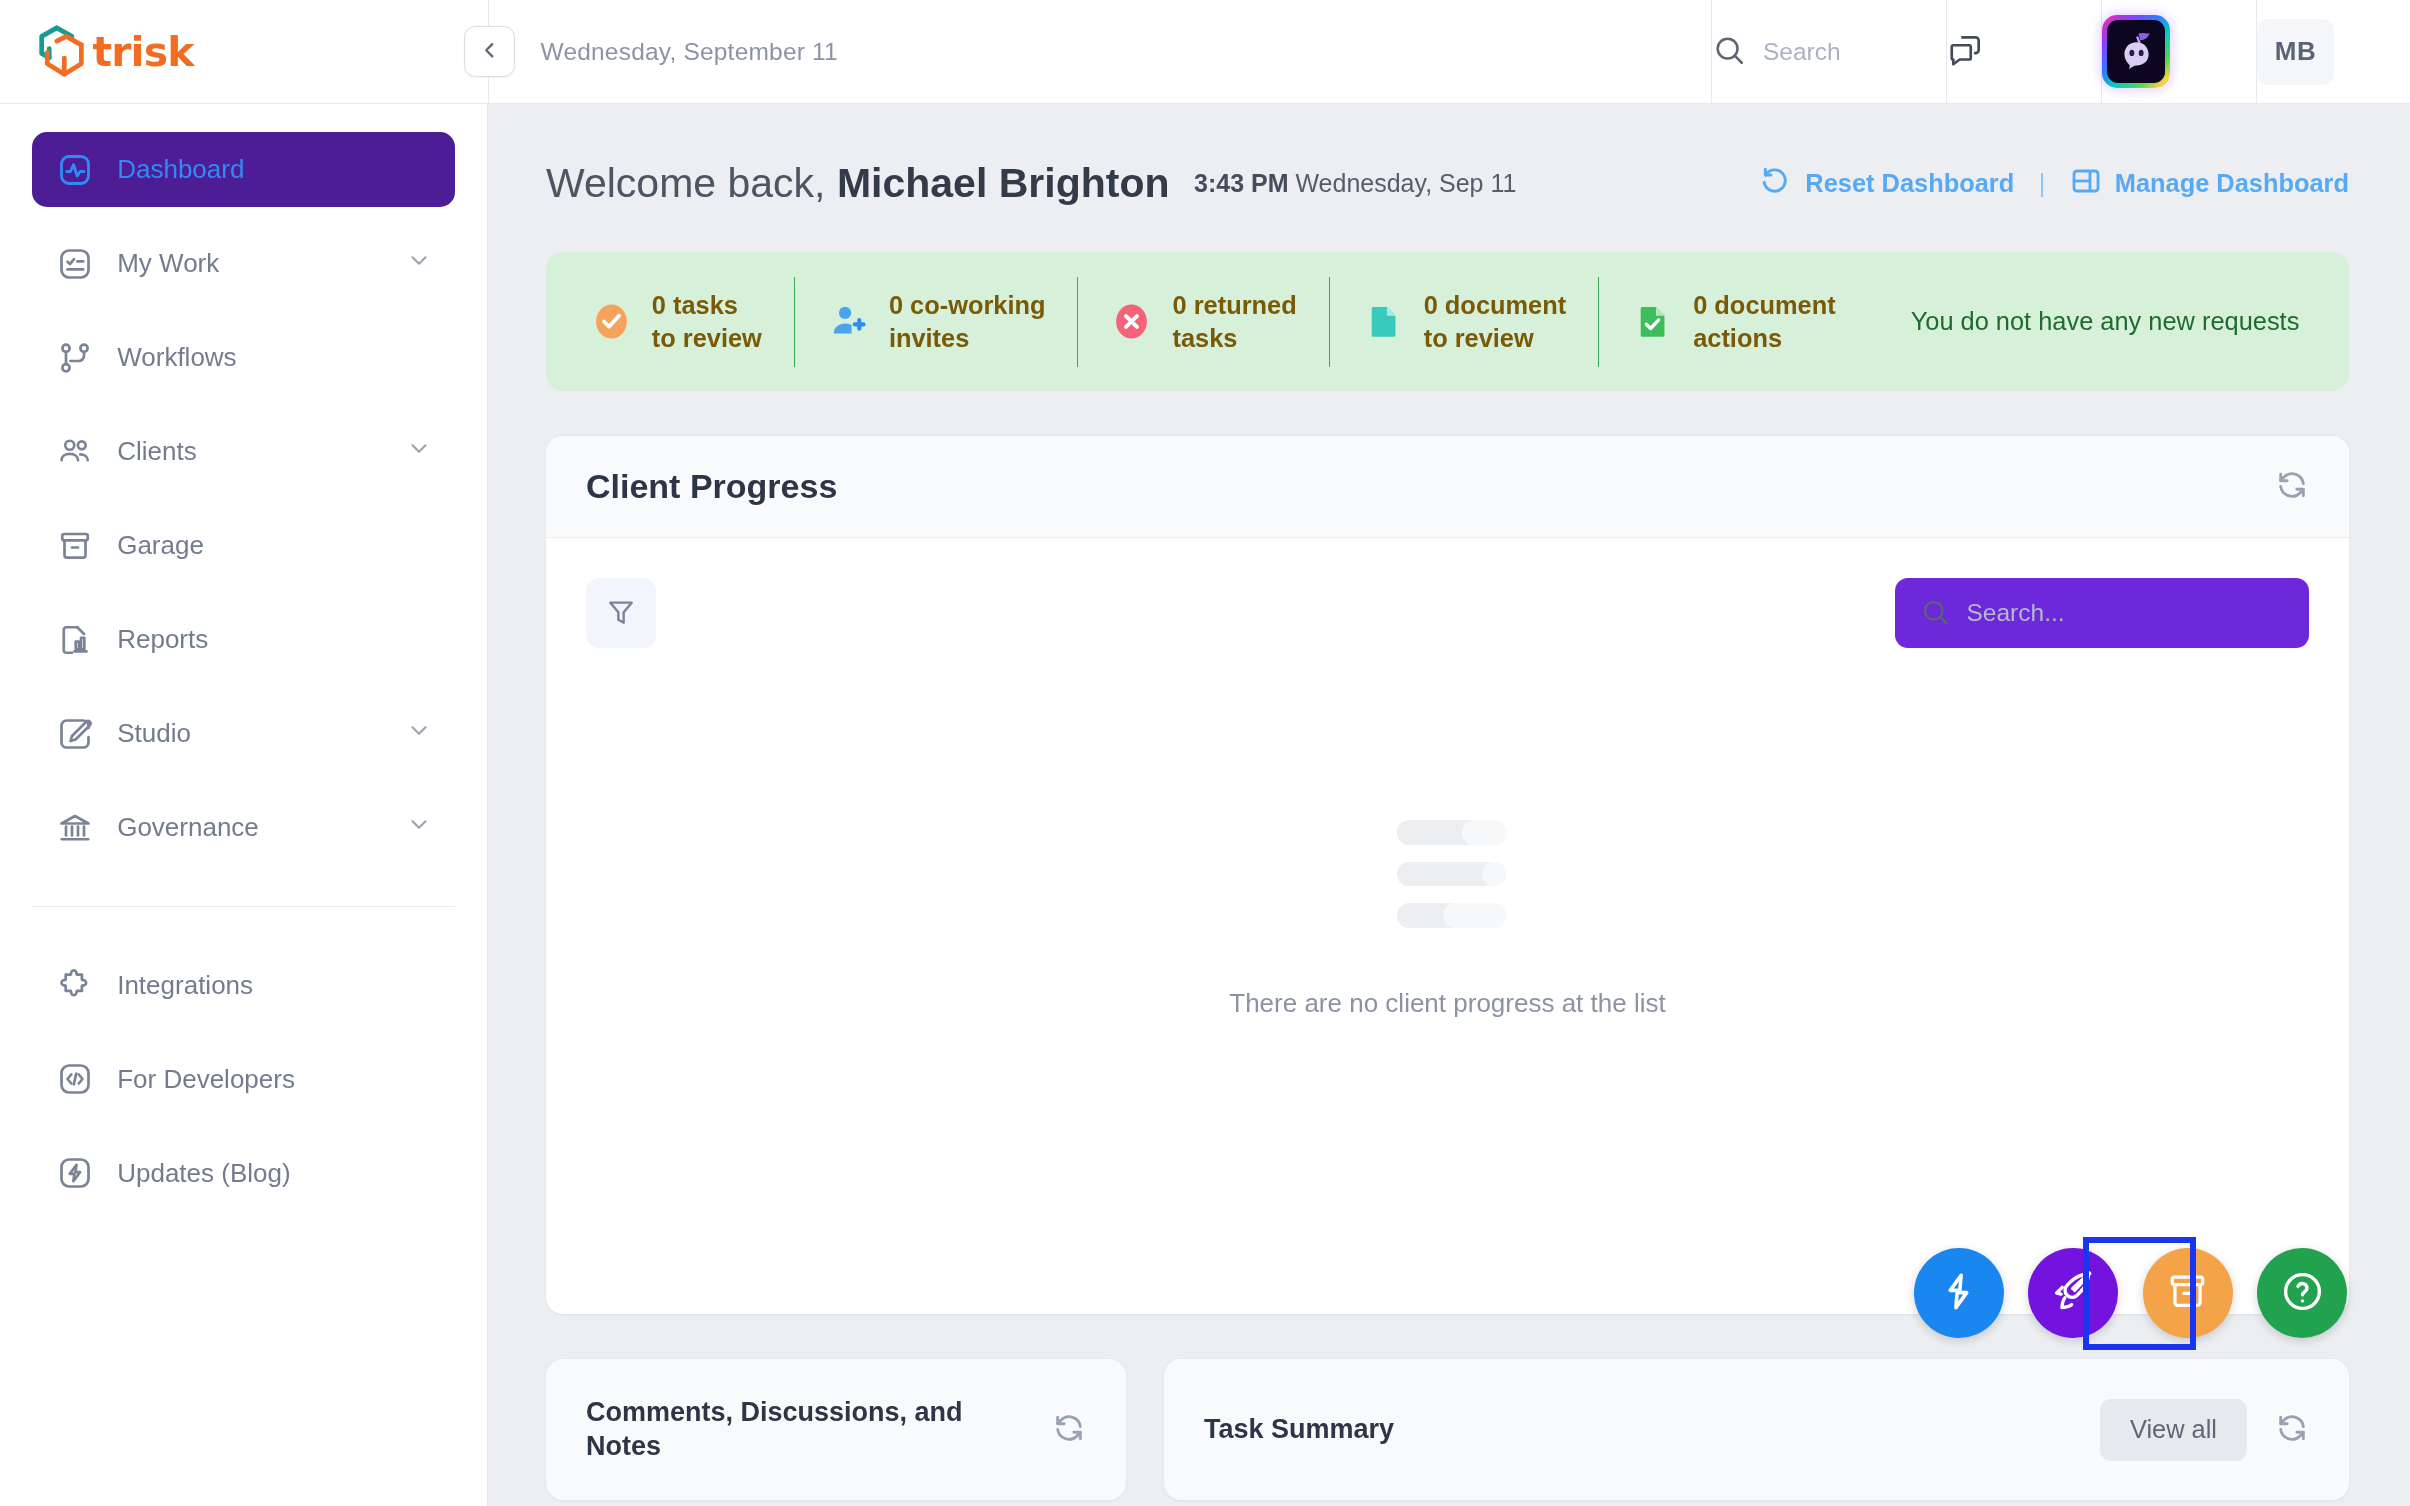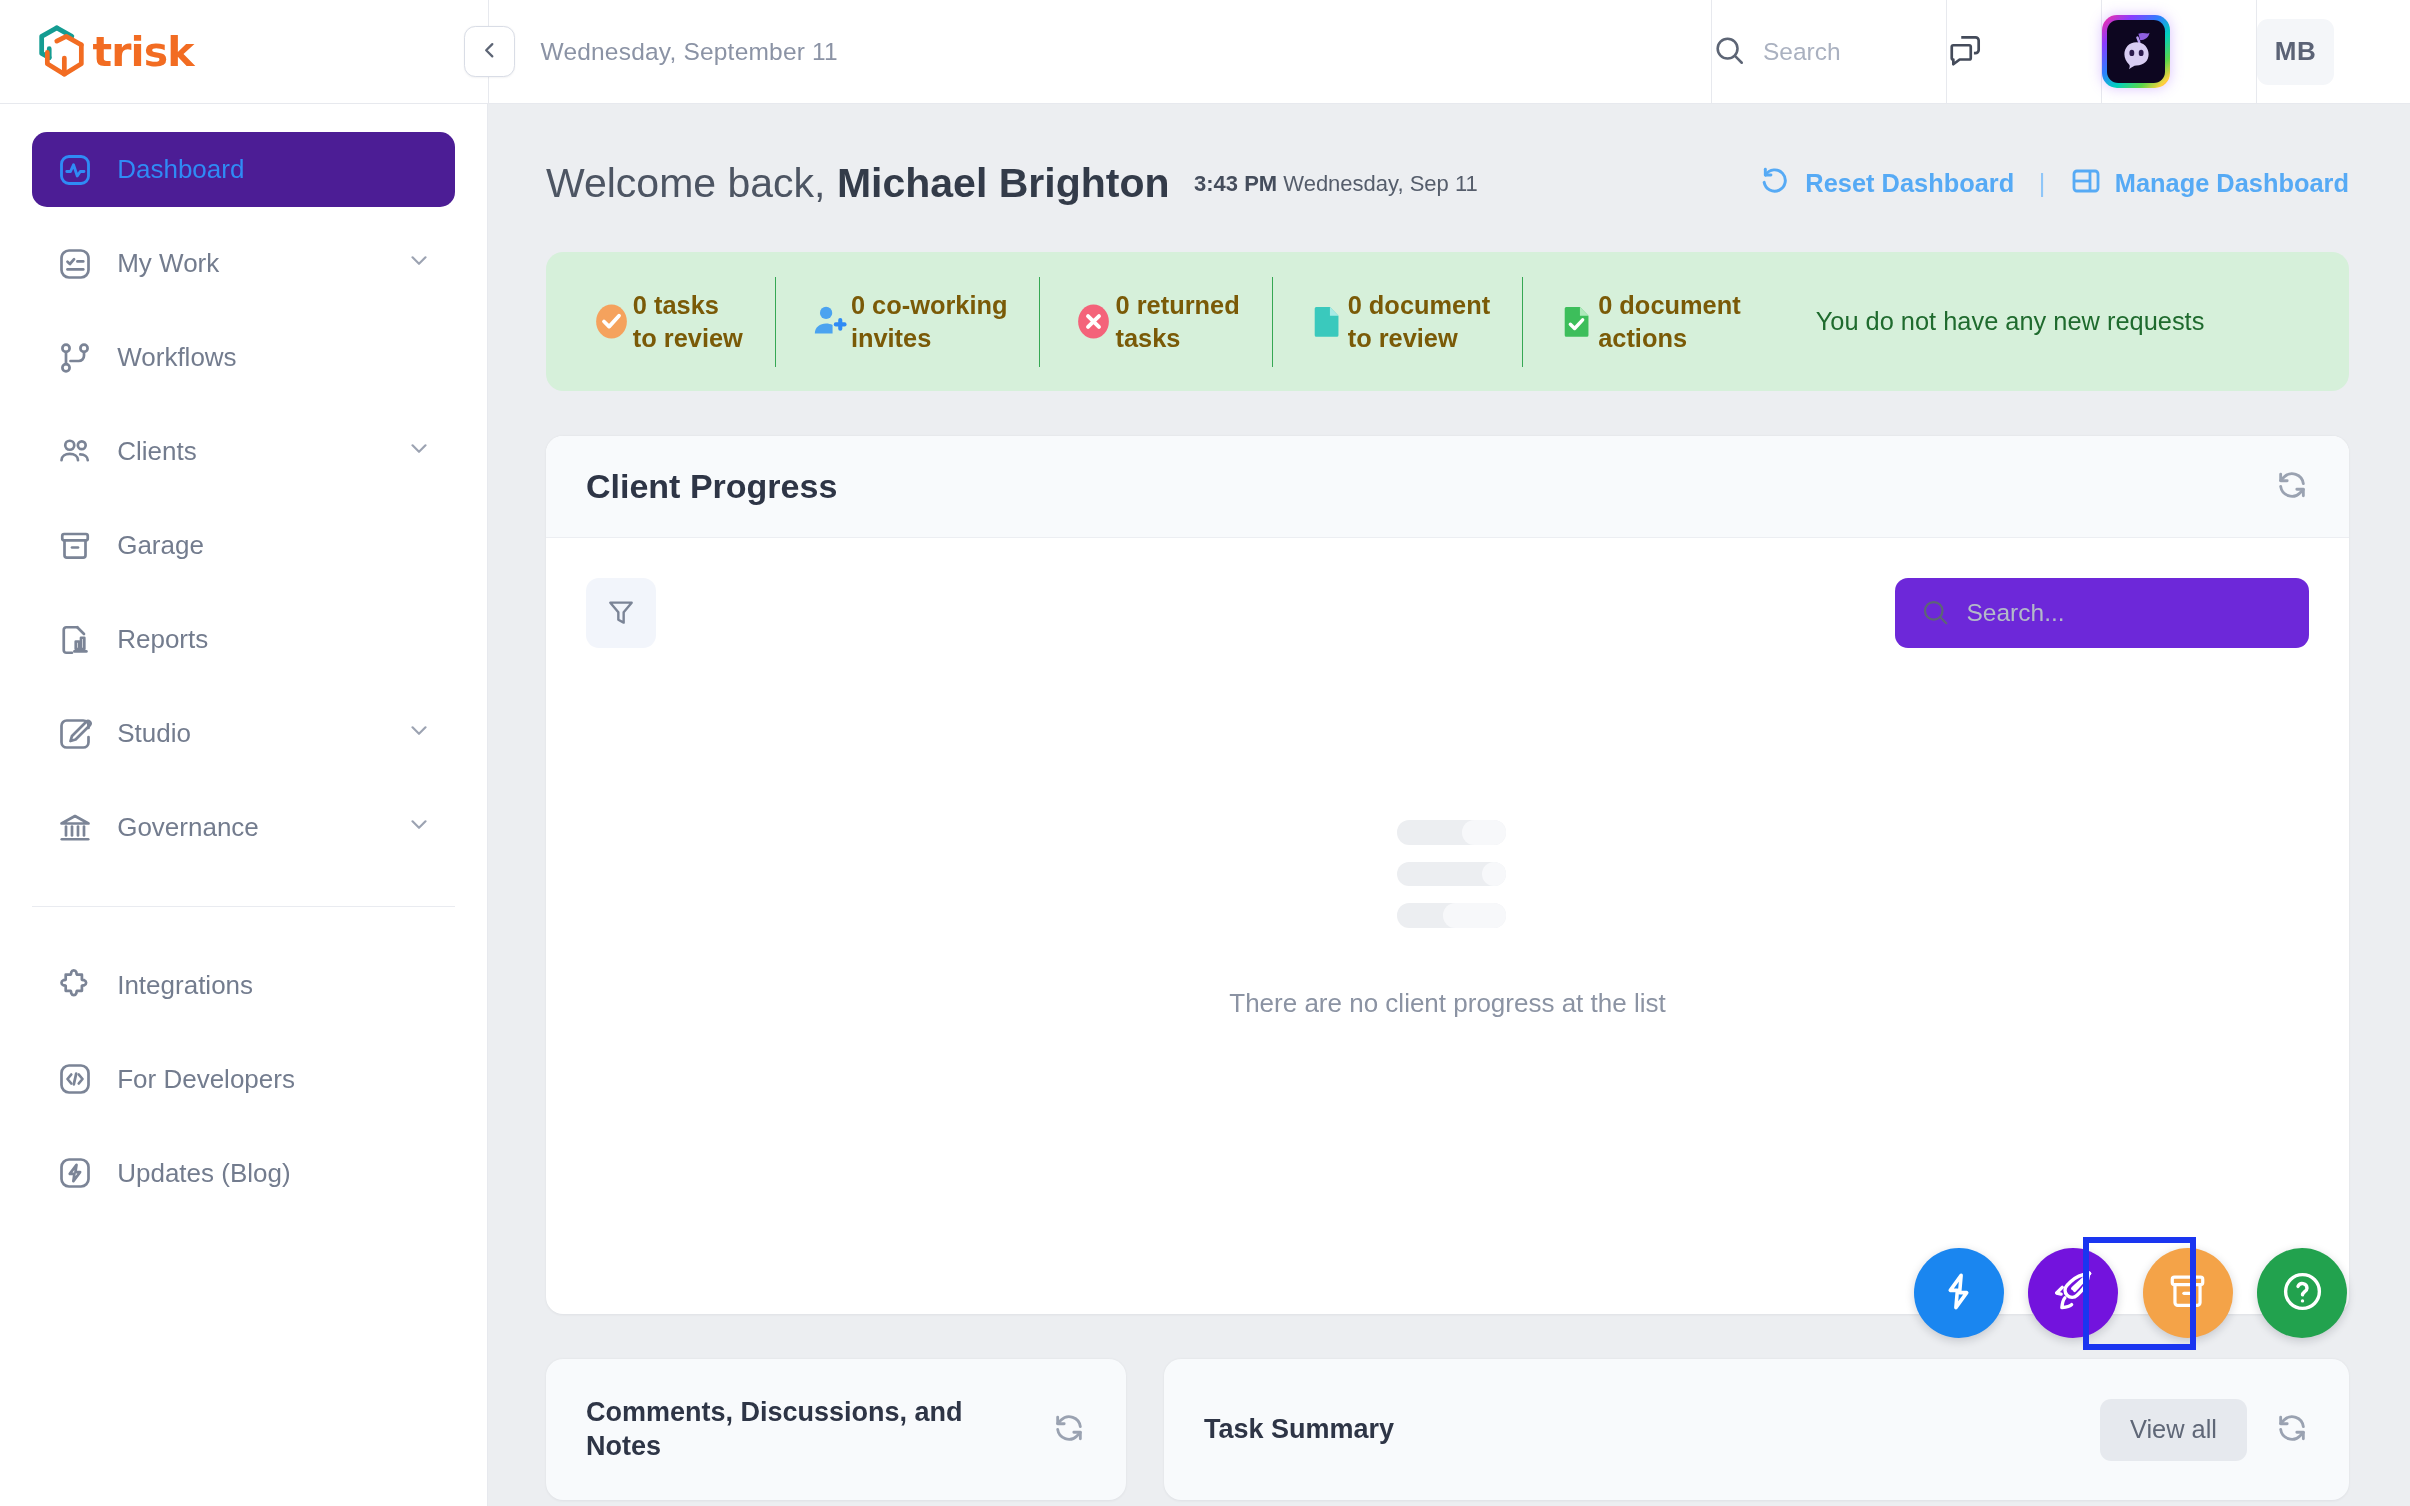--- a/index.html
+++ b/index.html
@@ -74,34 +74,34 @@
   
   .main {
     position:absolute; top:104px; left:488px; width: 1923px; height: 1403px;
     background:#eceef1; overflow:hidden;
   }
   .welcome-row {
     display:flex; align-items:center; padding: 56px 62px 0 58px;
   }
   .welcome-text { font-size: 41px; color:#4d5563; font-weight:400; white-space:nowrap;}
   .welcome-text b { color:#333b49; font-weight:700; }
-  .welcome-time { font-size: 22px; color:#454d5c; margin-left: 24.5px; white-space:nowrap;}
+  .welcome-time { font-size: 25px; color:#454d5c; margin-left: 24.5px; white-space:nowrap;}
   .welcome-time b { font-weight:700; }
   .welcome-time span { font-weight:400; color:#555d6b;}
   .welcome-spacer { flex:1 1 auto; }
   .dash-action { display:flex; align-items:center; gap:13px; color:#56aaf5; font-size:25.4px; font-weight:700; white-space:nowrap;}
   .dash-pipe { color:#8fc6f8; margin: 0 24.5px; font-size: 25.4px; }
 
   
   .status-strip {
     margin: 45px 62px 0 58px; background:#d6f0da; border-radius: 17px;
     height: 139px; display:flex; align-items:center; padding: 0 40px;
   }
   .stat {
-    display:flex; align-items:center; padding: 0 32px; height:90px;
+    display:flex; align-items:center; gap: 19px; padding: 0 32px; height:90px;
   }
   .stat:first-child { padding-left: 3.8px;}
   .stat + .stat { border-left: 1.9px solid #35a853; }
   .stat-ico { width:43px; height:43px; flex:0 0 auto; display:flex; align-items:center; justify-content:center;}
   .stat-txt { font-size: 25.4px; line-height: 1.28; color:#7a5a07; font-weight:700; white-space:nowrap;}
   .stat-txt i { font-style:normal; font-weight:700; }
   .stat-note { font-size: 25.4px; color:#1f6b2e; margin-left: 43px; white-space:nowrap;}
 
   
   .card {

